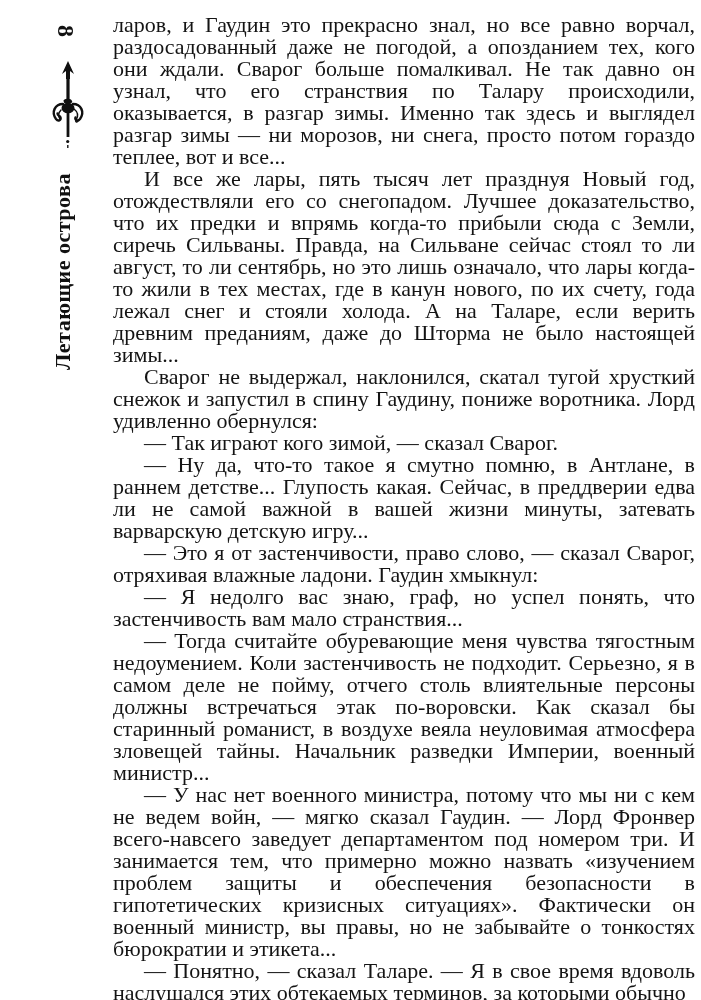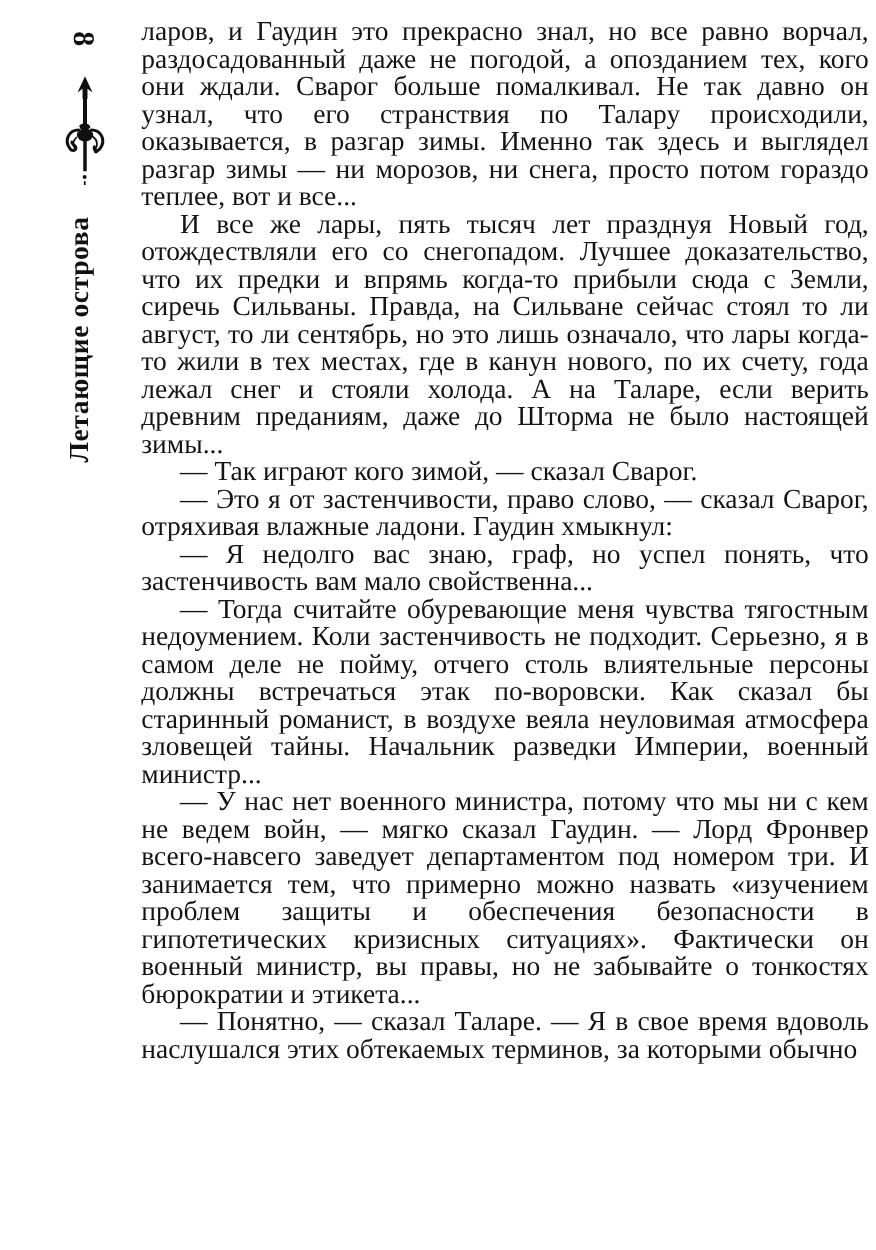--- a/index.html
+++ b/index.html
@@ -104,21 +104,23 @@
       <circle cx="20.7" cy="80.5" r="1.6"></circle>
       <rect x="20.1" y="84" width="1.4" height="3"></rect>
     </svg>
   </div>
 
   <div class="running-title">Летающие острова</div>
 
   <div class="text-column">
       <p class="para no-indent">ларов, и Гаудин это прекрасно знал, но все равно ворчал, раздосадованный даже не погодой, а опозданием тех, кого они ждали. Сварог больше помалкивал. Не так давно он узнал, что его странствия по Талару происходили, оказывается, в разгар зимы. Именно так здесь и выглядел разгар зимы — ни морозов, ни снега, просто потом гораздо теплее, вот и все...</p>
       <p class="para">И все же лары, пять тысяч лет празднуя Новый год, отождествляли его со снегопадом. Лучшее доказательство, что их предки и впрямь когда-то прибыли сюда с Земли, сиречь Сильваны. Правда, на Сильване сейчас стоял то ли август, то ли сентябрь, но это лишь означало, что лары когда-то жили в тех местах, где в канун нового, по их счету, года лежал снег и стояли холода. А на Таларе, если верить древним преданиям, даже до Шторма не было настоящей зимы...</p>
+      <p class="para">Сварог не выдержал, наклонился, скатал тугой хрусткий снежок и запустил в спину Гаудину, пониже воротника. Лорд удивленно обернулся:</p>
       <p class="para">— Так играют кого зимой, — сказал Сварог.</p>
+      <p class="para">— Ну да, что-то такое я смутно помню, в Антлане, в раннем детстве... Глупость какая. Сейчас, в преддверии едва ли не самой важной в вашей жизни минуты, затевать варварскую детскую игру...</p>
       <p class="para">— Это я от застенчивости, право слово, — сказал Сварог, отряхивая влажные ладони. Гаудин хмыкнул:</p>
-      <p class="para">— Я недолго вас знаю, граф, но успел понять, что застенчивость вам мало свойственна...</p>
+      <p class="para">— Я недолго вас знаю, граф, но успел понять, что застенчивость вам мало странствия...</p>
       <p class="para">— Тогда считайте обуревающие меня чувства тягостным недоумением. Коли застенчивость не подходит. Серьезно, я в самом деле не пойму, отчего столь влиятельные персоны должны встречаться этак по-воровски. Как сказал бы старинный романист, в воздухе веяла неуловимая атмосфера зловещей тайны. Начальник разведки Империи, военный министр...</p>
       <p class="para">— У нас нет военного министра, потому что мы ни с кем не ведем войн, — мягко сказал Гаудин. — Лорд Фронвер всего-навсего заведует департаментом под номером три. И занимается тем, что примерно можно назвать «изучением проблем защиты и обеспечения безопасности в гипотетических кризисных ситуациях». Фактически он военный министр, вы правы, но не забывайте о тонкостях бюрократии и этикета...</p>
       <p class="para">— Понятно, — сказал Таларе. — Я в свое время вдоволь наслушался этих обтекаемых терминов, за которыми обычно</p>
     </div>
 
 </div>
 
 </body></html>

